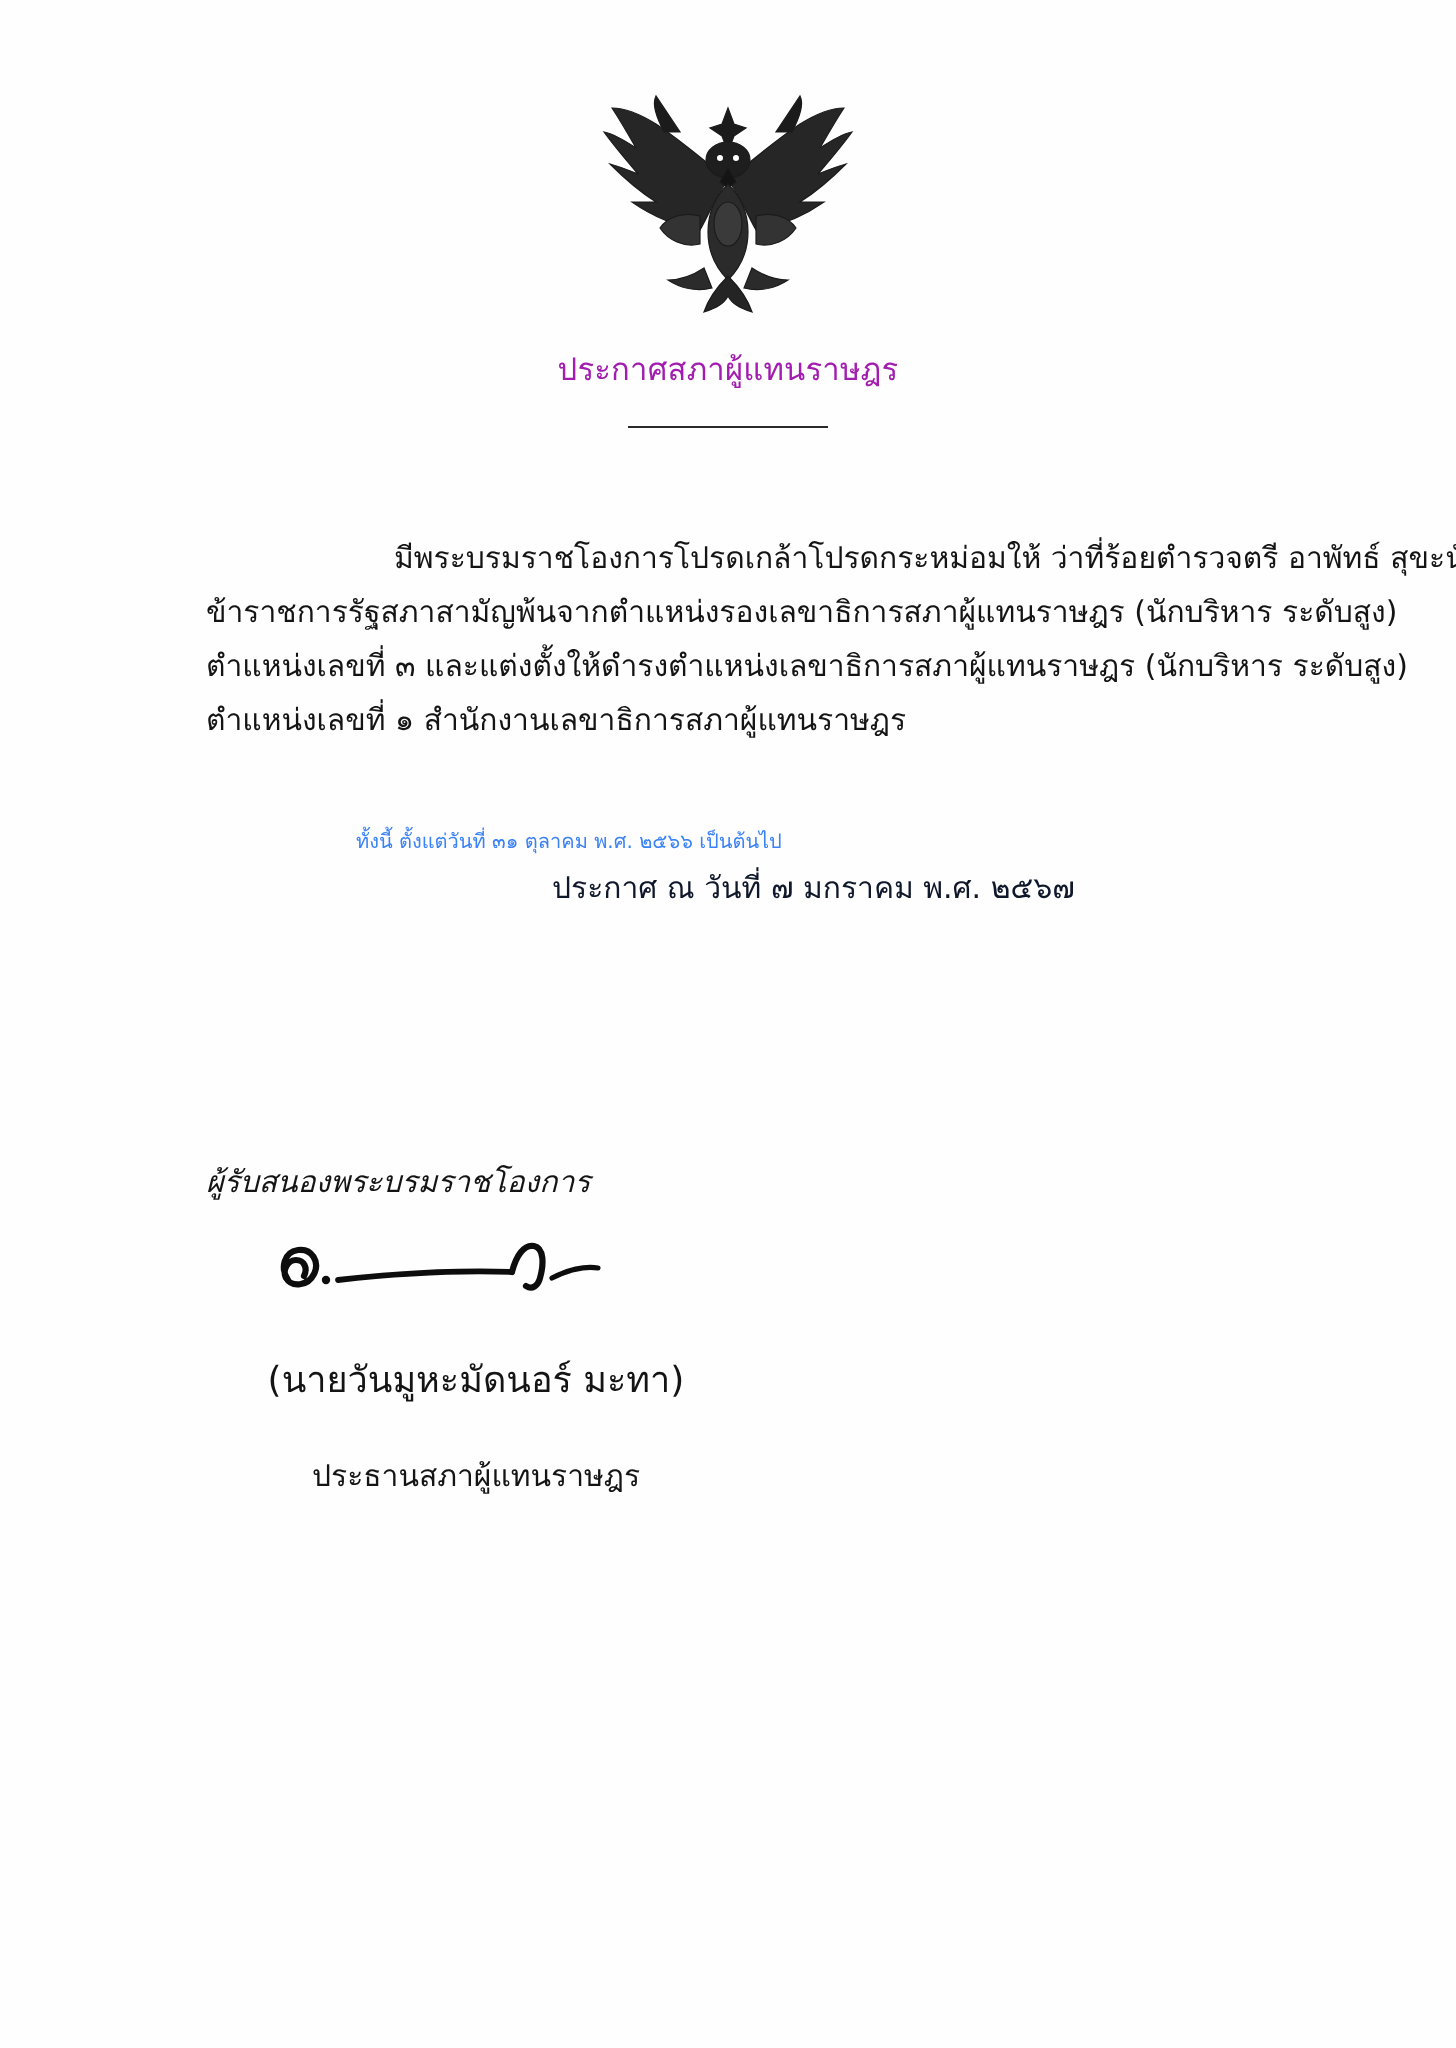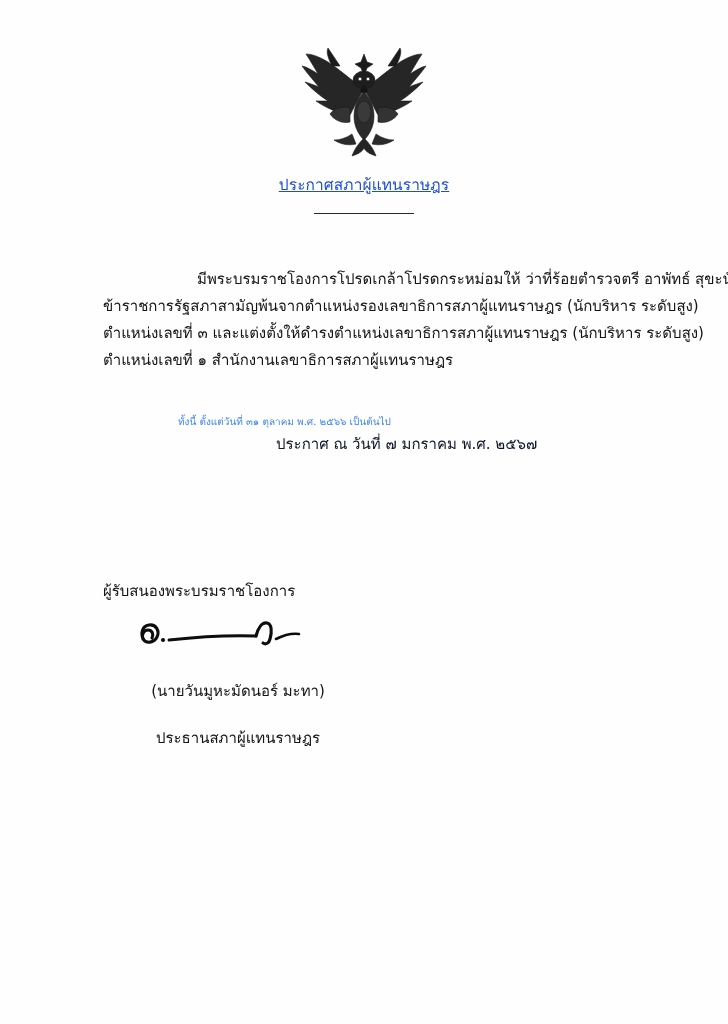--- a/index.html
+++ b/index.html
@@ -41,22 +41,21 @@
     position: absolute;
     left: 0;
     right: 0;
     top: 172px;
     text-align: center;
   }
   .heading-line {
     font-size: 15.5px;
     line-height: 26px;
     letter-spacing: 0.1px;
-    color: #1d4ed8;
-    text-decoration: underline;
+    color: #a21caf;
   }
   .heading-rule {
     width: 100px;
     height: 1px;
     background: #2a2a2a;
     margin: 15px auto 0 auto;
   }
 
   
   .body-block {
@@ -97,20 +96,21 @@
 
   
   .countersign-label {
     position: absolute;
     left: 103px;
     top: 578px;
     font-size: 15px;
     line-height: 26px;
     color: #141414;
     white-space: nowrap;
+    font-style: italic;
   }
 
   .signature-mark {
     position: absolute;
     left: 136px;
     top: 606px;
     width: 200px;
     height: 56px;
   }
   .signature-mark svg {
@@ -118,21 +118,21 @@
   }
 
   .signer-block {
     position: absolute;
     left: 103px;
     top: 678px;
     width: 270px;
     text-align: center;
   }
   .signer-name {
-    font-size: 15px;
+    font-size: 18px;
     line-height: 26px;
     color: #141414;
     white-space: nowrap;
   }
   .signer-title {
     font-size: 15px;
     line-height: 26px;
     color: #141414;
     white-space: nowrap;
     margin-top: 21px;

